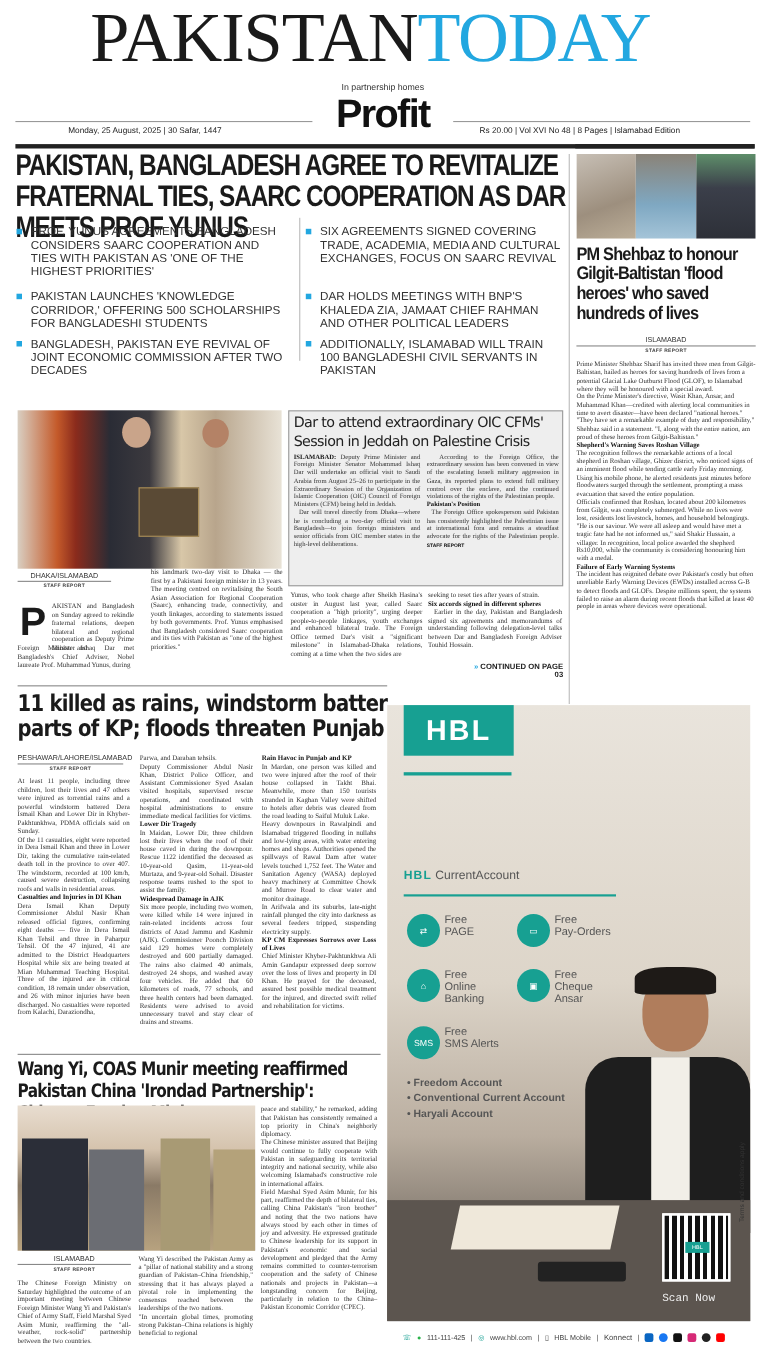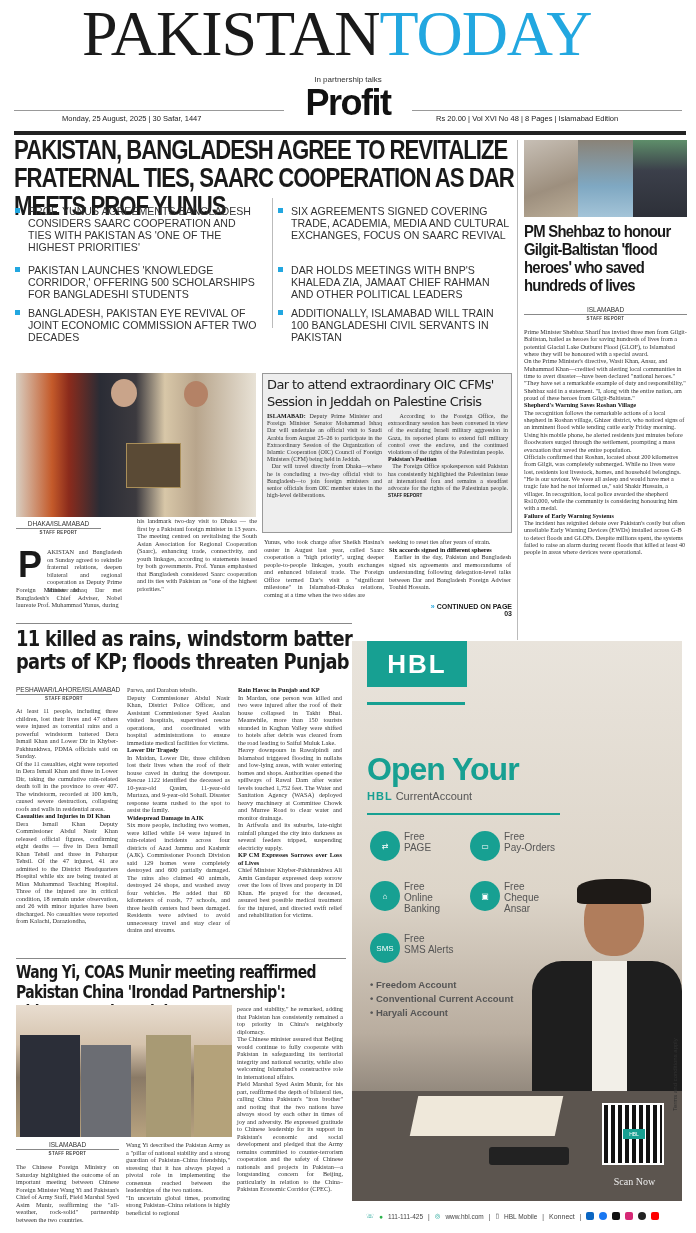--- a/index.html
+++ b/index.html
@@ -36,21 +36,21 @@
 .social{width:8px;height:8px;border-radius:2px;display:inline-block}
 </style>
 </head>
 <body>
 
 <div class="abs masthead">
   <div class="mast-title">
     <span class="pk">PAKISTAN</span><span class="td">TODAY</span>
   </div>
 </div>
-<div class="abs partner">In partnership talks</div>
+<div class="abs partner">In partnership homes</div>
 <div class="abs profit">Profit</div>
 <div class="abs rule" style="left:14px;top:110px;width:270px"></div>
 <div class="abs rule" style="left:412px;top:110px;width:270px"></div>
 <div class="abs dateline" style="left:62px;top:114px">Monday, 25 August, 2025 | 30 Safar, 1447</div>
 <div class="abs dateline" style="left:436px;top:114px">Rs 20.00 | Vol XVI No 48 | 8 Pages | Islamabad Edition</div>
 
 <div class="abs thickrule" style="left:14px;top:131px;width:672px"></div>
 
 <div class="abs headline">PAKISTAN, BANGLADESH AGREE TO REVITALIZE FRATERNAL TIES, SAARC COOPERATION AS DAR MEETS PROF YUNUS</div>
 
@@ -146,21 +146,20 @@
 Field Marshal Syed Asim Munir, for his part, reaffirmed the depth of bilateral ties, calling China Pakistan's "iron brother" and noting that the two nations have always stood by each other in times of joy and adversity. He expressed gratitude to Chinese leadership for its support in Pakistan's economic and social development and pledged that the Army remains committed to counter-terrorism cooperation and the safety of Chinese nationals and projects in Pakistan—a longstanding concern for Beijing, particularly in relation to the China–Pakistan Economic Corridor (CPEC).</div>
 <div class="abs dateline-small" style="left:16px;top:1141px;width:103px">ISLAMABAD</div>
 <div class="abs staff" style="left:16px;top:1151px;width:103px">STAFF REPORT</div>
 <div class="abs body" style="left:16px;top:1163px;width:103px">The Chinese Foreign Ministry on Saturday highlighted the outcome of an important meeting between Chinese Foreign Minister Wang Yi and Pakistan's Chief of Army Staff, Field Marshal Syed Asim Munir, reaffirming the "all-weather, rock-solid" partnership between the two countries.</div>
 <div class="abs body" style="left:126px;top:1141px;width:104px;white-space:pre-line">Wang Yi described the Pakistan Army as a "pillar of national stability and a strong guardian of Pakistan–China friendship," stressing that it has always played a pivotal role in implementing the consensus reached between the leaderships of the two nations.
 "In uncertain global times, promoting strong Pakistan–China relations is highly beneficial to regional</div>
 
 <div class="abs hbl" style="left:352px;top:641px;width:330px;height:560px">
   <div class="abs hbl-logo" style="left:15px;top:0;width:100px;height:46px;line-height:46px">HBL</div>
   <div class="abs" style="left:15px;top:61px;width:98px;height:3px;background:#17a092"></div>
-  <div class="abs teal" style="left:15px;top:110px;font-family:'Liberation Sans',sans-serif;font-weight:bold;font-size:32px;letter-spacing:-1px">Open Your</div>
   <div class="abs" style="left:15px;top:149px;font-family:'Liberation Sans',sans-serif;font-size:11px;color:#555"><b class="teal" style="letter-spacing:1px">HBL</b> <span>CurrentAccount</span></div>
   <div class="abs" style="left:15px;top:172px;width:193px;height:2px;background:#17a092"></div>
 
   <div class="abs" style="left:18px;top:190px;display:flex;gap:4px">
     <div class="feat-icon">⇄</div>
     <div class="feat-text">
         <div>Free</div>
         <div>PAGE</div>
       </div>
   </div>
@@ -201,21 +200,21 @@
   <div class="abs" style="left:225px;top:238px;width:74px;height:25px;border-radius:40% 40% 10% 10%;background:#1e1a17"></div>
   <div class="abs" style="left:180px;top:320px;width:150px;height:160px;background:#1e1e1e;border-radius:30px 30px 0 0"></div>
   <div class="abs" style="left:240px;top:320px;width:35px;height:140px;background:#f2efe8"></div>
   <div class="abs" style="left:0;top:450px;width:330px;height:110px;background:#5c554f"></div>
   <div class="abs" style="left:62px;top:455px;width:145px;height:40px;background:#efe8da;transform:skewX(-12deg)"></div>
   <div class="abs" style="left:137px;top:506px;width:80px;height:18px;background:#222;border-radius:3px"></div>
 
   <div class="abs qr" style="left:250px;top:462px;width:62px;height:62px;background:repeating-linear-gradient(90deg,#111 0 4px,#fff 4px 7px),#fff">
     <div class="abs" style="left:19px;top:24px;width:22px;height:10px;background:#17a092;color:#fff;font-family:'Liberation Sans',sans-serif;font-size:5px;text-align:center;line-height:10px">HBL</div>
   </div>
-  <div class="abs" style="left:250px;top:535px;width:65px;text-align:center;font-family:Liberation Serif, serif;font-size:10px;color:#eee">Scan Now</div>
+  <div class="abs" style="left:250px;top:535px;width:65px;font-family:Liberation Mono, monospace;font-size:10px;color:#eee">Scan Now</div>
   <div class="abs" style="left:288px;top:380px;font-family:'Liberation Sans',sans-serif;font-size:6px;color:#333;transform:rotate(-90deg);transform-origin:left top;white-space:nowrap;top:470px;left:320px">Terms and conditions apply</div>
 </div>
 
 <div class="abs footer-row" style="left:366px;top:1212px;width:316px">
   <span style="color:#17a092">☏</span>
   <span style="color:#2bb34a">●</span>
   <span>111-111-425</span>|
   <span style="color:#17a092">◎</span>
   <span>www.hbl.com</span>|
   <span>▯</span>

